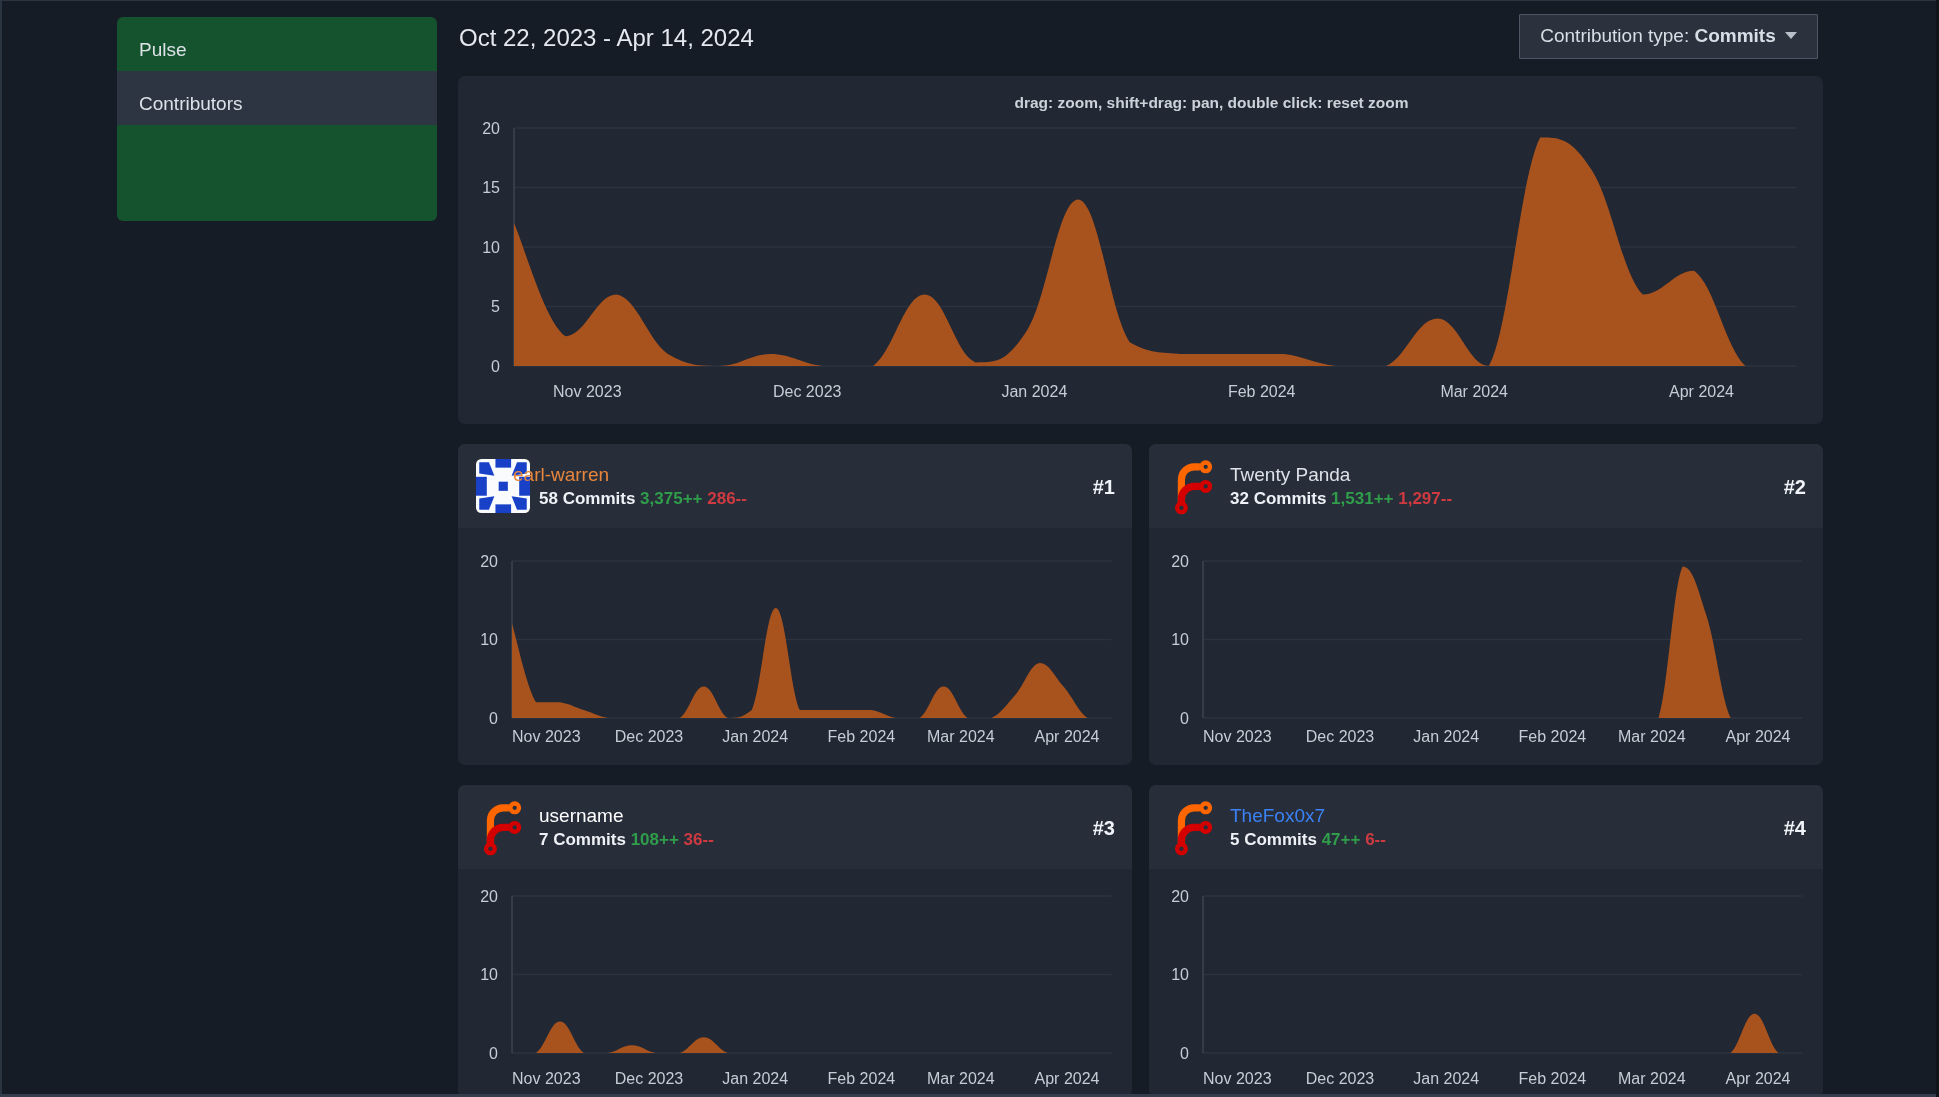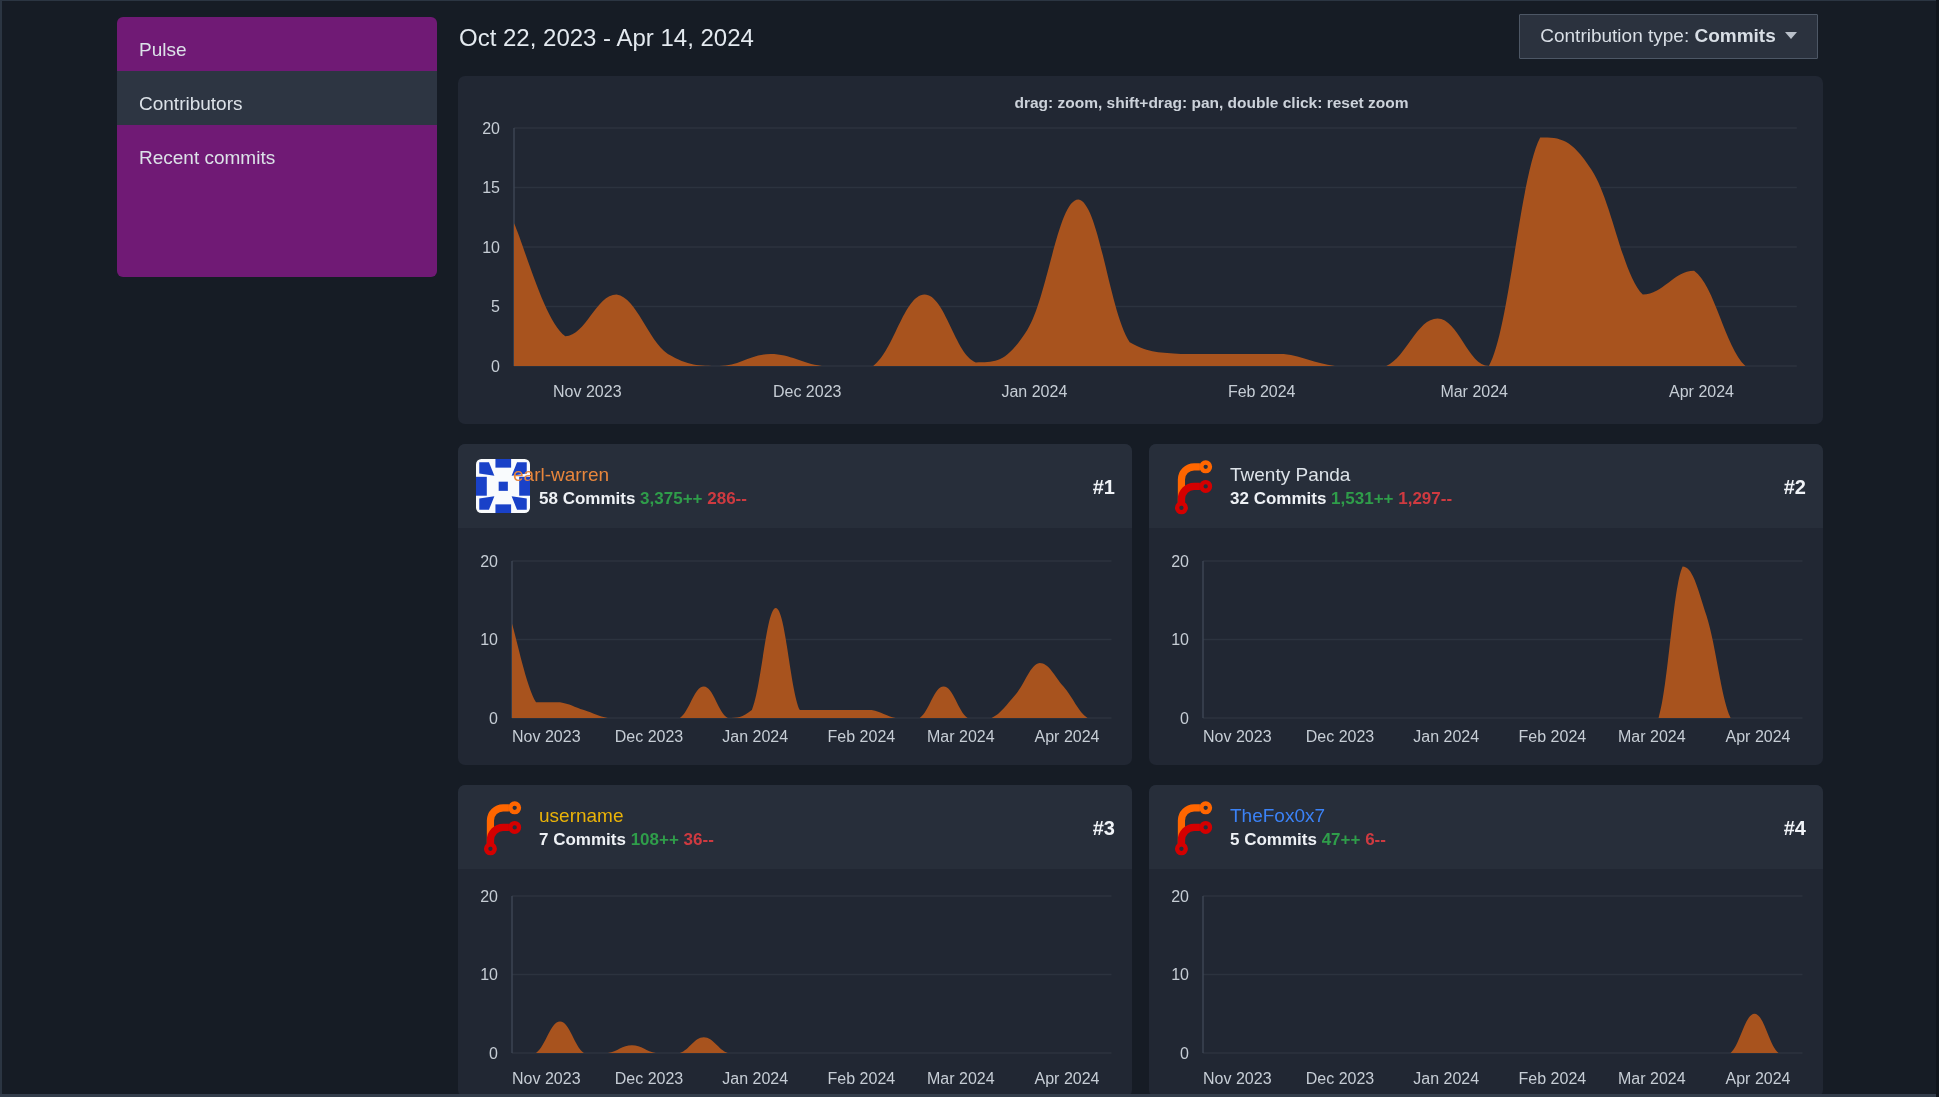--- a/index.html
+++ b/index.html
@@ -1,36 +1,35 @@
 <!DOCTYPE html>
 <html><head><meta charset="utf-8"><title>Contributors</title><style>
 *{margin:0;padding:0;box-sizing:border-box}
 html,body{width:1939px;height:1097px;overflow:hidden}
 body{background:#161c25;font-family:"Liberation Sans",sans-serif;position:relative}
-.menu{position:absolute;left:117px;top:17px;width:320px;height:260px;background:#701a75;border-radius:6px;overflow:hidden}
+.menu{position:absolute;left:117px;top:17px;width:320px;height:204px;background:#14532d;border-radius:6px;overflow:hidden}
 .mi{height:54px;line-height:54px;padding-left:22px;padding-top:6px;color:#dce2e8;font-size:19px}
 .mi.on{background:#2d3542}
 .title{position:absolute;left:459px;top:24px;font-size:24px;color:#e3e9ef}
 .btn{position:absolute;left:1519px;top:14px;width:299px;height:45px;background:#2b323e;border:1.5px solid #4d5765;border-radius:1px;color:#d8dee5;font-size:19px;line-height:41px;text-align:center}
 .card{position:absolute;background:#212733;border-radius:7px}
 .hdr{position:absolute;background:#272e3a;border-radius:7px 7px 0 0}
 .name{position:absolute;font-size:19px;line-height:1;color:#dce2e8}
 .stats{position:absolute;font-size:17px;line-height:1;font-weight:bold;color:#eef1f5}
 .rank{position:absolute;font-size:20px;line-height:1;font-weight:bold;color:#f0f3f7;text-align:right}
 .hint{position:absolute;font-size:15.5px;font-weight:bold;color:#ccd2da;text-align:center}
 .g{color:#2f9d4a} .r{color:#cf3a40}
 </style></head><body>
 <div style="position:absolute;left:0;top:0;width:2px;height:1097px;background:#2b3542;z-index:9"></div>
 <div style="position:absolute;left:0;top:0;width:1939px;height:1px;background:#2b3542;z-index:9"></div>
 <div style="position:absolute;left:0;top:1094px;width:1939px;height:3px;background:#333d4b;z-index:9"></div>
 <div style="position:absolute;left:1936px;top:0;width:3px;height:1097px;background:#10151c;z-index:9"></div>
 <div class="menu">
 <div class="mi">Pulse</div>
 <div class="mi on">Contributors</div>
-<div class="mi">Recent commits</div>
 </div>
 <div class="title">Oct 22, 2023 - Apr 14, 2024</div>
 <div class="btn">Contribution type: <b>Commits</b><span style="display:inline-block;width:0;height:0;border-left:6px solid transparent;border-right:6px solid transparent;border-top:7px solid #b9c0c9;margin-left:9px;vertical-align:middle;position:relative;top:-1px"></span></div>
 <div class="card" style="left:458px;top:76px;width:1365px;height:348px"></div>
 <div class="hint" style="left:458px;top:94px;width:1507px">drag: zoom, shift+drag: pan, double click: reset zoom</div>
 <svg style="position:absolute;left:458px;top:76px" width="1365" height="348" viewBox="458 76 1365 348">
     <line x1="514.0" y1="366.00" x2="1796.8" y2="366.00" stroke="#2c333f" stroke-width="1.4"></line>
     <line x1="514.0" y1="306.50" x2="1796.8" y2="306.50" stroke="#2c333f" stroke-width="1.4"></line>
     <line x1="514.0" y1="247.00" x2="1796.8" y2="247.00" stroke="#2c333f" stroke-width="1.4"></line>
     <line x1="514.0" y1="187.50" x2="1796.8" y2="187.50" stroke="#2c333f" stroke-width="1.4"></line>
@@ -122,21 +121,21 @@
 <path stroke="#f60" stroke-width="25" d="M58 168V70a44 44 0 0 1 44-44h20"></path>
 <path stroke="#d40000" stroke-width="25" d="M58 168v-30a44 44 0 0 1 44-44h20"></path>
 <circle cx="142" cy="26" r="9" fill="#272e3a"></circle>
 <circle cx="142" cy="94" r="9" fill="#272e3a"></circle>
 <circle cx="58" cy="168" r="9" fill="#272e3a"></circle>
 <circle stroke="#f60" stroke-width="15" cx="142" cy="26" r="15" fill="none"></circle>
 <circle stroke="#d40000" stroke-width="15" cx="142" cy="94" r="15" fill="none"></circle>
 <circle stroke="#d40000" stroke-width="15" cx="58" cy="168" r="15" fill="none"></circle>
 </g>
 </svg>
-<div class="name" style="left:539px;top:806px;color:#eab308">username</div>
+<div class="name" style="left:539px;top:806px;color:#ffffff">username</div>
 <div class="stats" style="left:539px;top:831px">7 Commits <span class="g">108++</span> <span class="r">36--</span></div>
 <div class="rank" style="left:1002px;top:818px;width:113px">#3</div>
 <svg style="position:absolute;left:458px;top:869px" width="674" height="228" viewBox="458 869 674 228">
     <line x1="512.0" y1="1053.00" x2="1111.5" y2="1053.00" stroke="#2c333f" stroke-width="1.4"></line>
     <line x1="512.0" y1="974.50" x2="1111.5" y2="974.50" stroke="#2c333f" stroke-width="1.4"></line>
     <line x1="512.0" y1="896.00" x2="1111.5" y2="896.00" stroke="#2c333f" stroke-width="1.4"></line>
     <line x1="512.0" y1="896.0" x2="512.0" y2="1053.0" stroke="#3e4755" stroke-width="1.4"></line>
     <path d="M512.0,1053.0L512.0,1053.0C516.8,1053.0 526.4,1053.0 536.0,1053.0C545.6,1046.7 550.4,1021.6 560.0,1021.6C569.6,1021.6 574.3,1046.7 583.9,1053.0C593.5,1053.0 598.3,1053.0 607.9,1053.0C617.5,1051.4 622.3,1045.2 631.9,1045.2C641.5,1045.2 646.3,1051.4 655.9,1053.0C665.5,1053.0 670.3,1053.0 679.9,1053.0C689.5,1049.9 694.2,1037.3 703.8,1037.3C713.4,1037.3 718.2,1049.9 727.8,1053.0C737.4,1053.0 742.2,1053.0 751.8,1053.0C761.4,1053.0 766.2,1053.0 775.8,1053.0C785.4,1053.0 790.2,1053.0 799.8,1053.0C809.4,1053.0 814.1,1053.0 823.7,1053.0C833.3,1053.0 838.1,1053.0 847.7,1053.0C857.3,1053.0 862.1,1053.0 871.7,1053.0C881.3,1053.0 886.1,1053.0 895.7,1053.0C905.3,1053.0 910.1,1053.0 919.7,1053.0C929.3,1053.0 934.0,1053.0 943.6,1053.0C953.2,1053.0 958.0,1053.0 967.6,1053.0C977.2,1053.0 982.0,1053.0 991.6,1053.0C1001.2,1053.0 1006.0,1053.0 1015.6,1053.0C1025.2,1053.0 1030.0,1053.0 1039.6,1053.0C1049.1,1053.0 1053.9,1053.0 1063.5,1053.0C1073.1,1053.0 1077.9,1053.0 1087.5,1053.0C1097.1,1053.0 1106.7,1053.0 1111.5,1053.0L1111.5,1053.0Z" fill="#a8531e"></path>
     <text x="498.0" y="1058.8" text-anchor="end" font-family="Liberation Sans, sans-serif" font-size="16" fill="#c6cdd5">0</text>
     <text x="498.0" y="980.3" text-anchor="end" font-family="Liberation Sans, sans-serif" font-size="16" fill="#c6cdd5">10</text>

